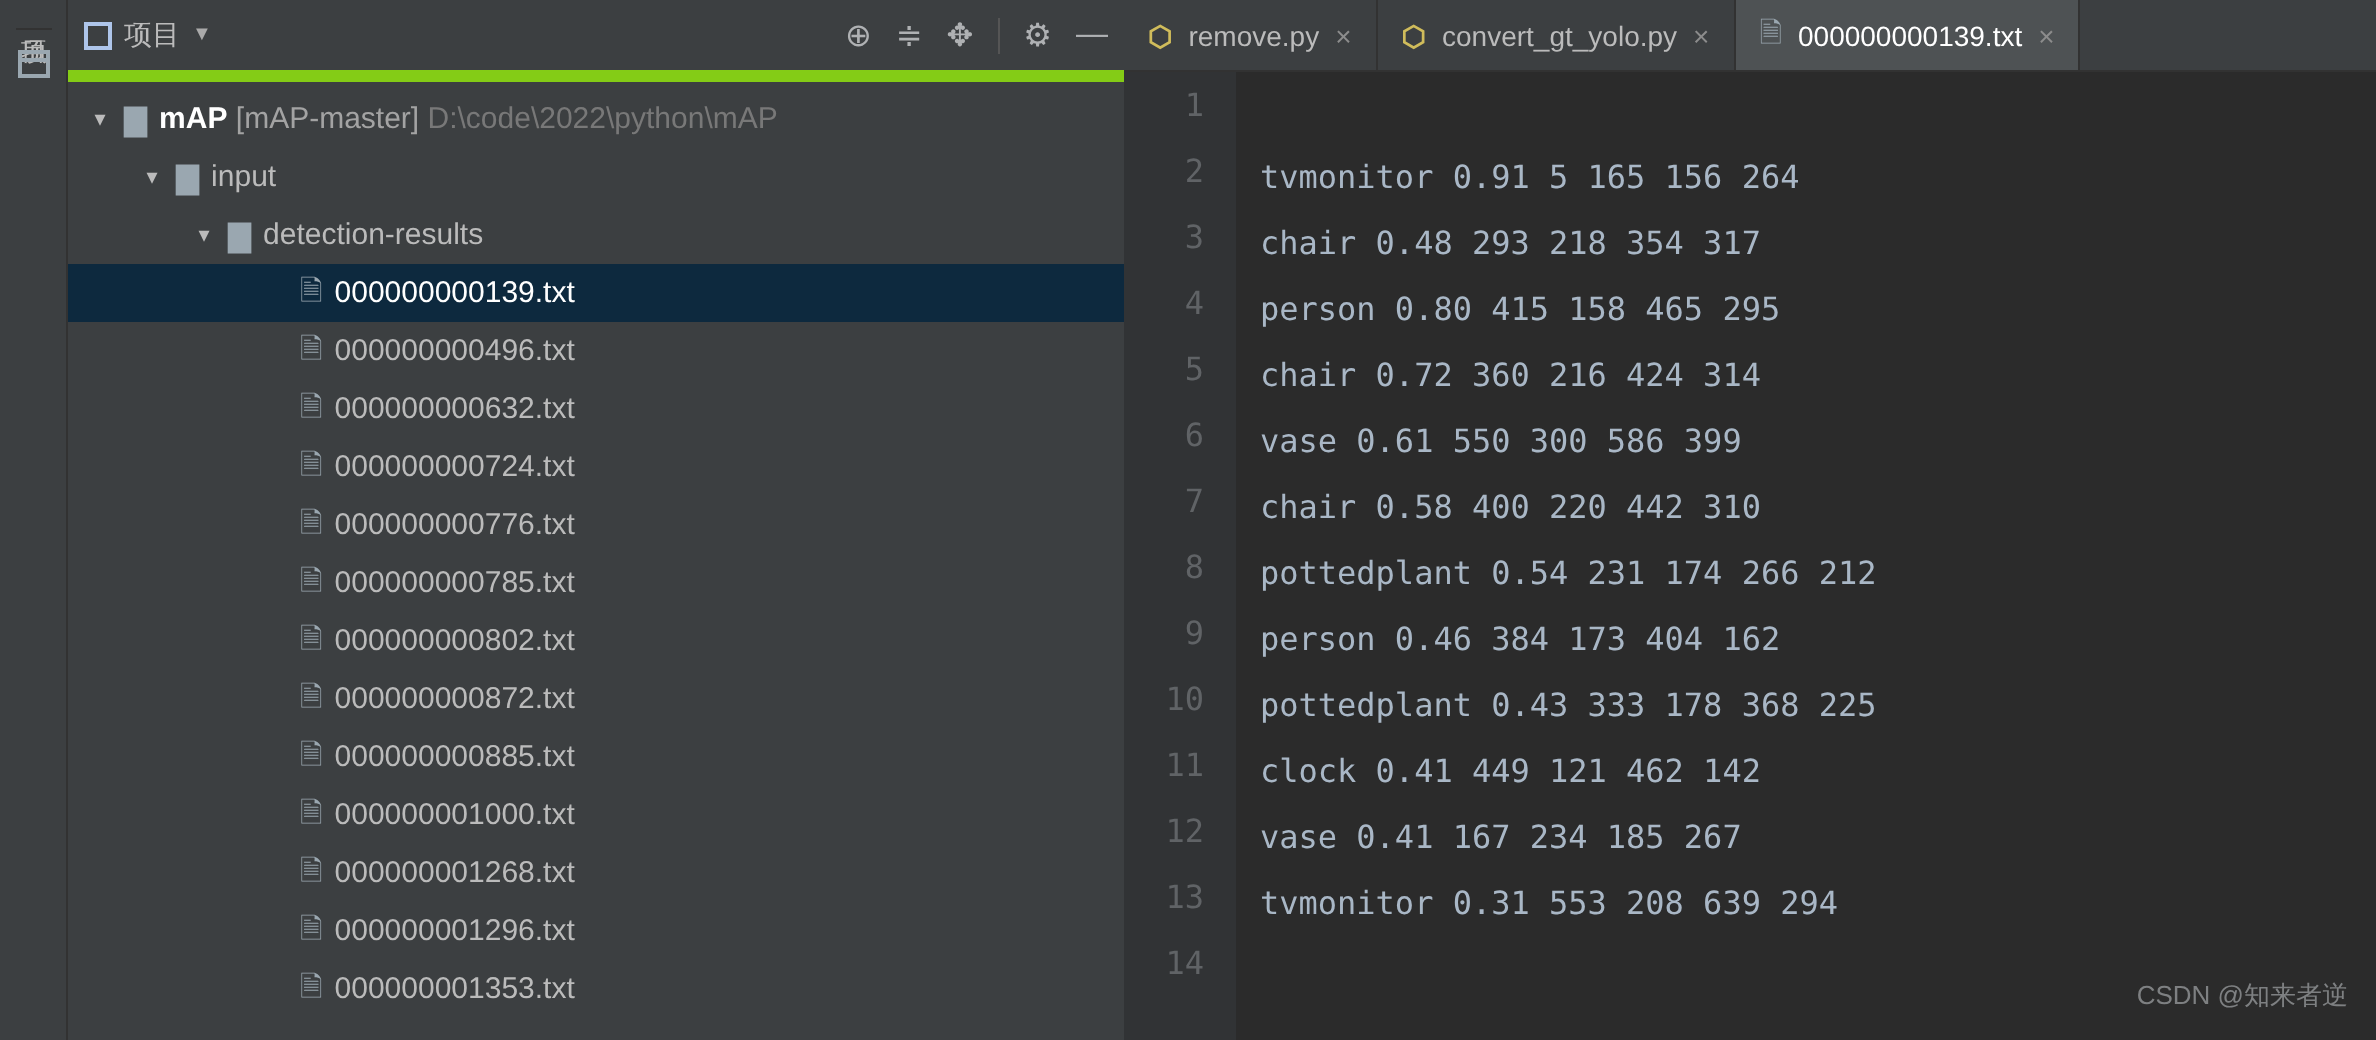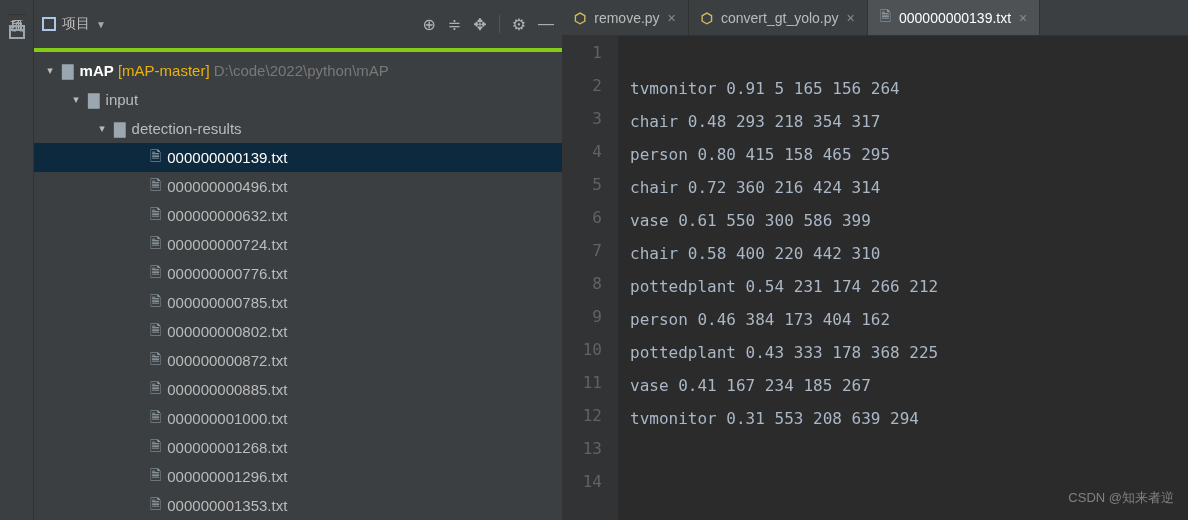--- a/index.html
+++ b/index.html
@@ -33,25 +33,25 @@
   margin-top: 10px;
   width: 16px; height: 14px;
 }
 .sidebar {
   width: 528px;
   background: #3c3f41;
   display: flex;
   flex-direction: column;
 }
 .sidebar-header {
-  height: 52px;
+  height: 41px;
   display: flex;
   align-items: center;
   padding: 0 8px;
-  border-bottom: 4px solid #84cc16;
+  border-bottom: 6px solid #84cc16;
 }
 .sidebar-header-left { display: flex; align-items: center; gap: 6px; flex: 1; }
 .sidebar-header-right { display: flex; align-items: center; gap: 12px; }
 .sq-icon { width: 14px; height: 14px; border: 2px solid #aec5ea; display: inline-block; }
 .dropdown-arrow { font-size: 10px; color: #aaa; }
 .toolbar-icon { color: #afb1b3; font-size: 16px; cursor: pointer; }
 .divider-v { width: 1px; height: 18px; background: #555; }
 .tree {
   flex: 1;
   overflow: auto;
@@ -63,21 +63,21 @@
   align-items: center;
   height: 29px;
   gap: 6px;
   white-space: nowrap;
 }
 .tree-row.selected { background: #0d293e; color: #ffffff; }
 .tree-caret { width: 12px; display: inline-flex; justify-content: center; color: #bbbbbb; font-size: 11px; }
 .folder-icon { color: #9aa7b0; }
 .file-icon { color: #9aa7b0; font-size: 14px; }
 .bold { font-weight: bold; color: #ffffff; }
-.bracket { color: #eab308; }
+.bracket { color: #a3a3a3; }
 .path-dim { color: #787878; }
 .tabs {
   height: 36px;
   display: flex;
   background: #3c3f41;
   border-bottom: 1px solid #323232;
 }
 .tab {
   display: flex;
   align-items: center;
@@ -274,18 +274,19 @@
     <div class="code-lines" id="code">
         <div class="code-line">tvmonitor 0.91 5 165 156 264</div>
         <div class="code-line">chair 0.48 293 218 354 317</div>
         <div class="code-line">person 0.80 415 158 465 295</div>
         <div class="code-line">chair 0.72 360 216 424 314</div>
         <div class="code-line">vase 0.61 550 300 586 399</div>
         <div class="code-line">chair 0.58 400 220 442 310</div>
         <div class="code-line">pottedplant 0.54 231 174 266 212</div>
         <div class="code-line">person 0.46 384 173 404 162</div>
         <div class="code-line">pottedplant 0.43 333 178 368 225</div>
+        <div class="code-line">clock 0.41 449 121 462 142</div>
         <div class="code-line">vase 0.41 167 234 185 267</div>
         <div class="code-line">tvmonitor 0.31 553 208 639 294</div>
       </div>
     <div class="watermark">CSDN @知来者逆</div>
   </div>
 </div>
 
 </body></html>

